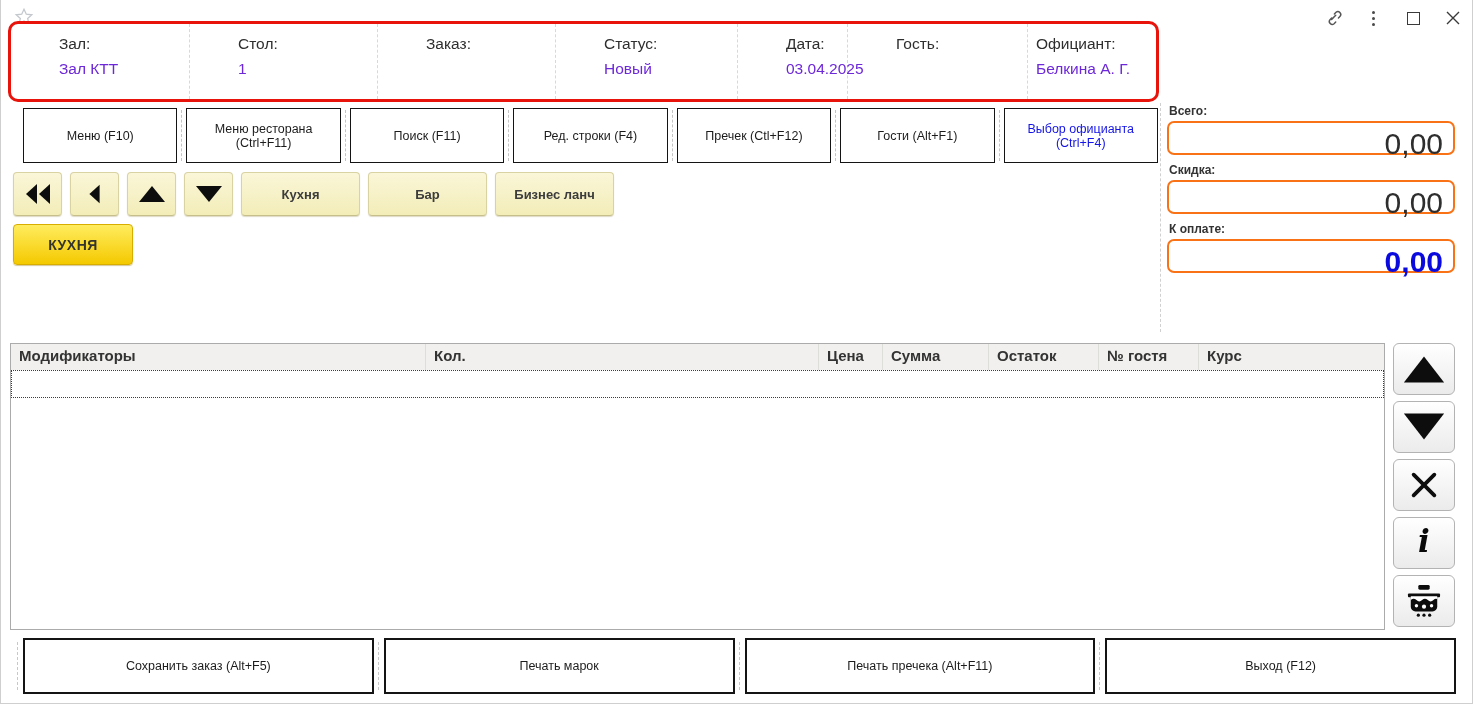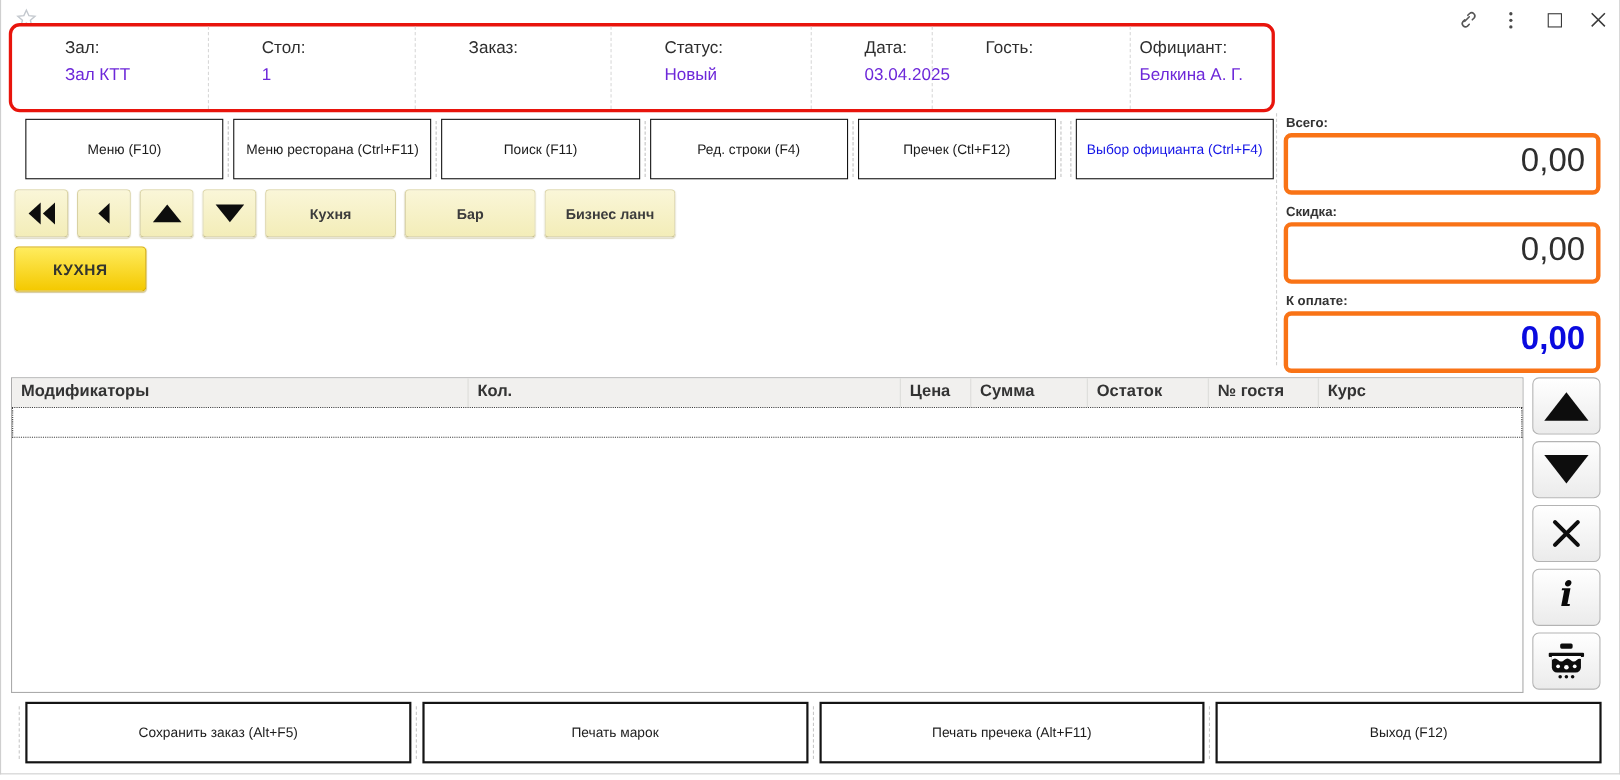--- a/index.html
+++ b/index.html
@@ -37,21 +37,21 @@
     display:flex; align-items:center; justify-content:center; text-align:center; cursor:pointer;
     font-family:"Liberation Sans",sans-serif; }
   .tb-btn.accent-blue { color:#1414e6; }
   .tb-sep { width:9px; position:relative; }
   .tb-sep::before { content:""; position:absolute; left:4px; top:2px; bottom:2px; border-left:1px dashed #c4c4c4; }
 
   
   .divider-v { position:absolute; left:1160px; top:103px; height:229px; border-left:1px dashed #d0d0d0; }
   .totals { position:absolute; left:1167px; top:104px; width:288px; }
   .tot-label { font-size:12px; font-weight:bold; color:#333; margin:0 0 3px 2px; }
-  .tot-field { height:56px; border:4px solid #f97316; border-radius:7px; background:#fff;
+  .tot-field { height:34px; border:2px solid #f97316; border-radius:7px; background:#fff;
     font-size:30px; color:#2e2e2e; text-align:right; padding:2px 10px 0 6px; line-height:38px; margin-bottom:8px; }
   .tot-field.accent-blue { color:#0a0adf; font-weight:bold; }
 
   
   .nav-row { position:absolute; left:13px; top:172px; display:flex; gap:8px; }
   .pale-btn {
     background:linear-gradient(#faf6d8, #f3edb8); border:1px solid #d9d2a2; border-bottom-color:#c6bf8b;
     border-radius:4px; box-shadow:0 1px 1px rgba(160,150,90,.35);
     display:flex; align-items:center; justify-content:center; cursor:pointer;
     font-size:13px; font-weight:bold; color:#3c3c3c;
@@ -162,20 +162,21 @@
   <button class="tb-btn">Меню (F10)</button>
   <span class="tb-sep"></span>
   <button class="tb-btn">Меню ресторана (Ctrl+F11)</button>
   <span class="tb-sep"></span>
   <button class="tb-btn">Поиск (F11)</button>
   <span class="tb-sep"></span>
   <button class="tb-btn">Ред. строки (F4)</button>
   <span class="tb-sep"></span>
   <button class="tb-btn">Пречек (Ctl+F12)</button>
   <span class="tb-sep"></span>
+  <button class="tb-btn">Гости (Alt+F1)</button>
   <span class="tb-sep"></span>
   <button class="tb-btn accent-blue">Выбор официанта (Ctrl+F4)</button>
 </div>
 
 <div class="divider-v"></div>
 <div class="totals">
   <div class="tot-label">Всего:</div>
   <div class="tot-field">0,00</div>
   <div class="tot-label">Скидка:</div>
   <div class="tot-field">0,00</div>

